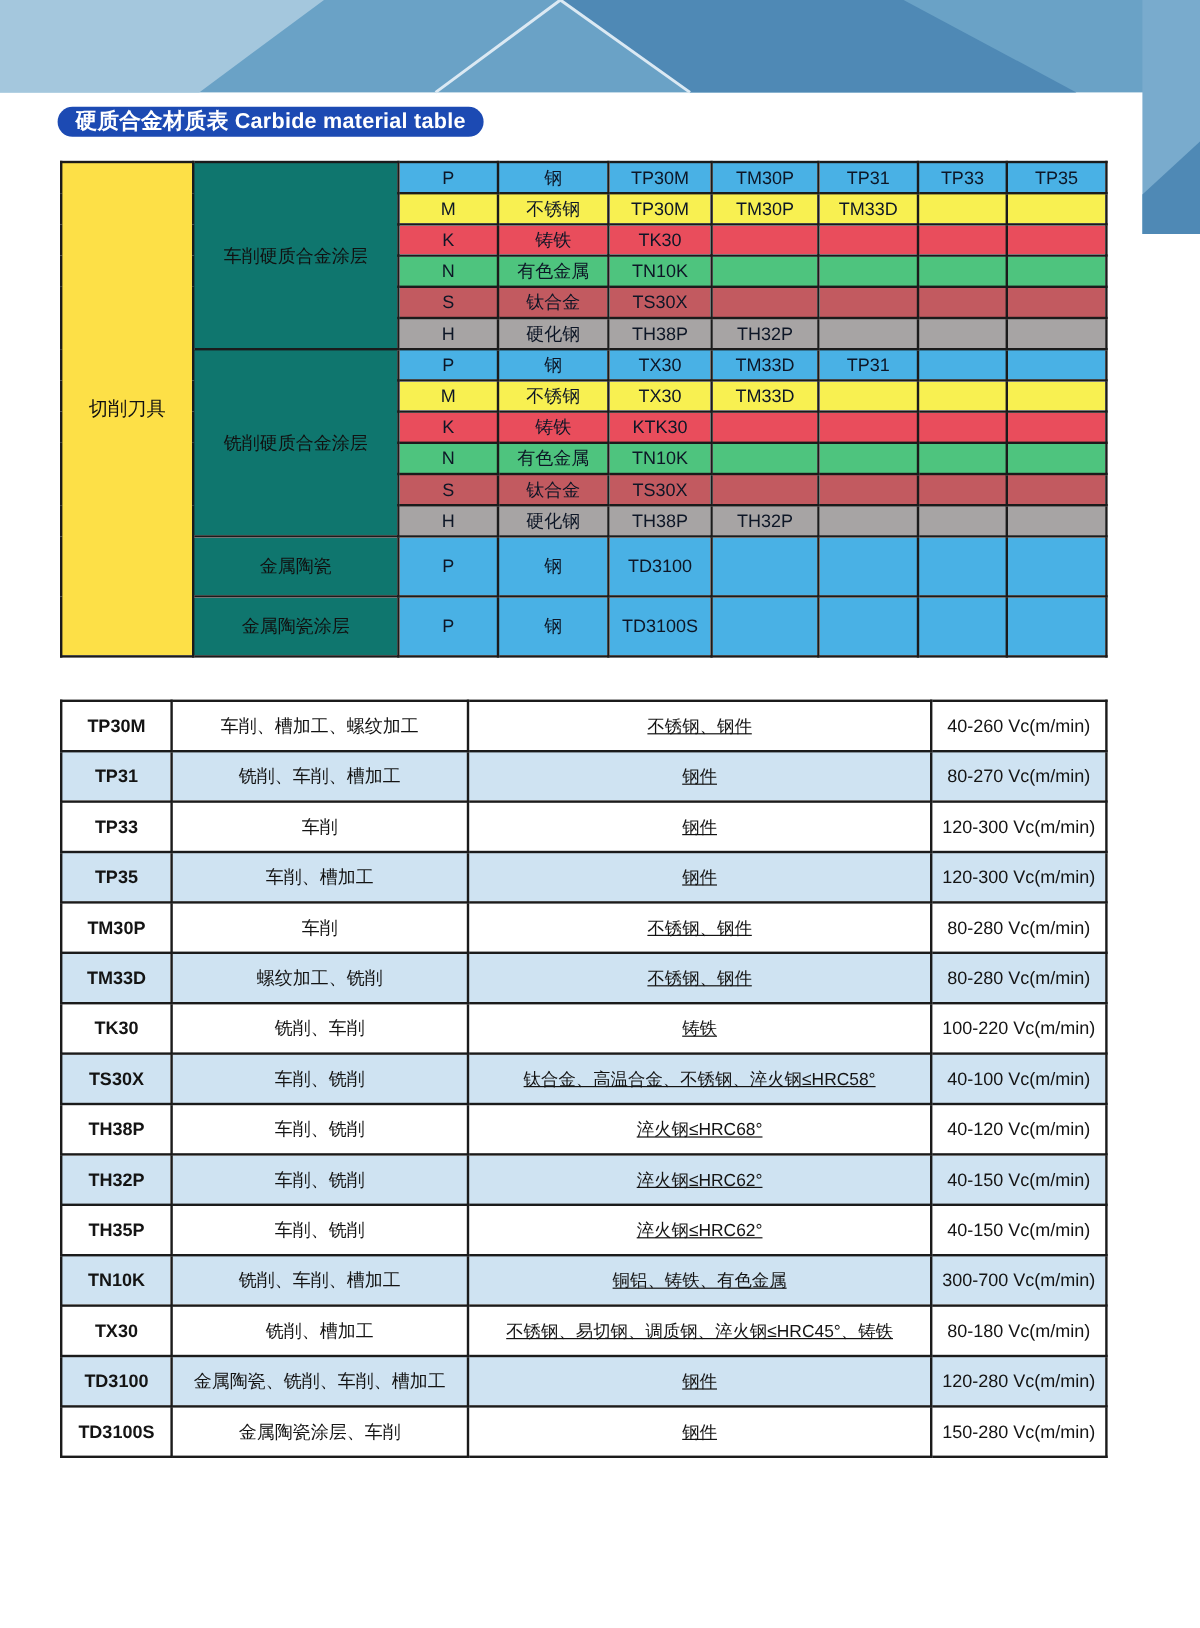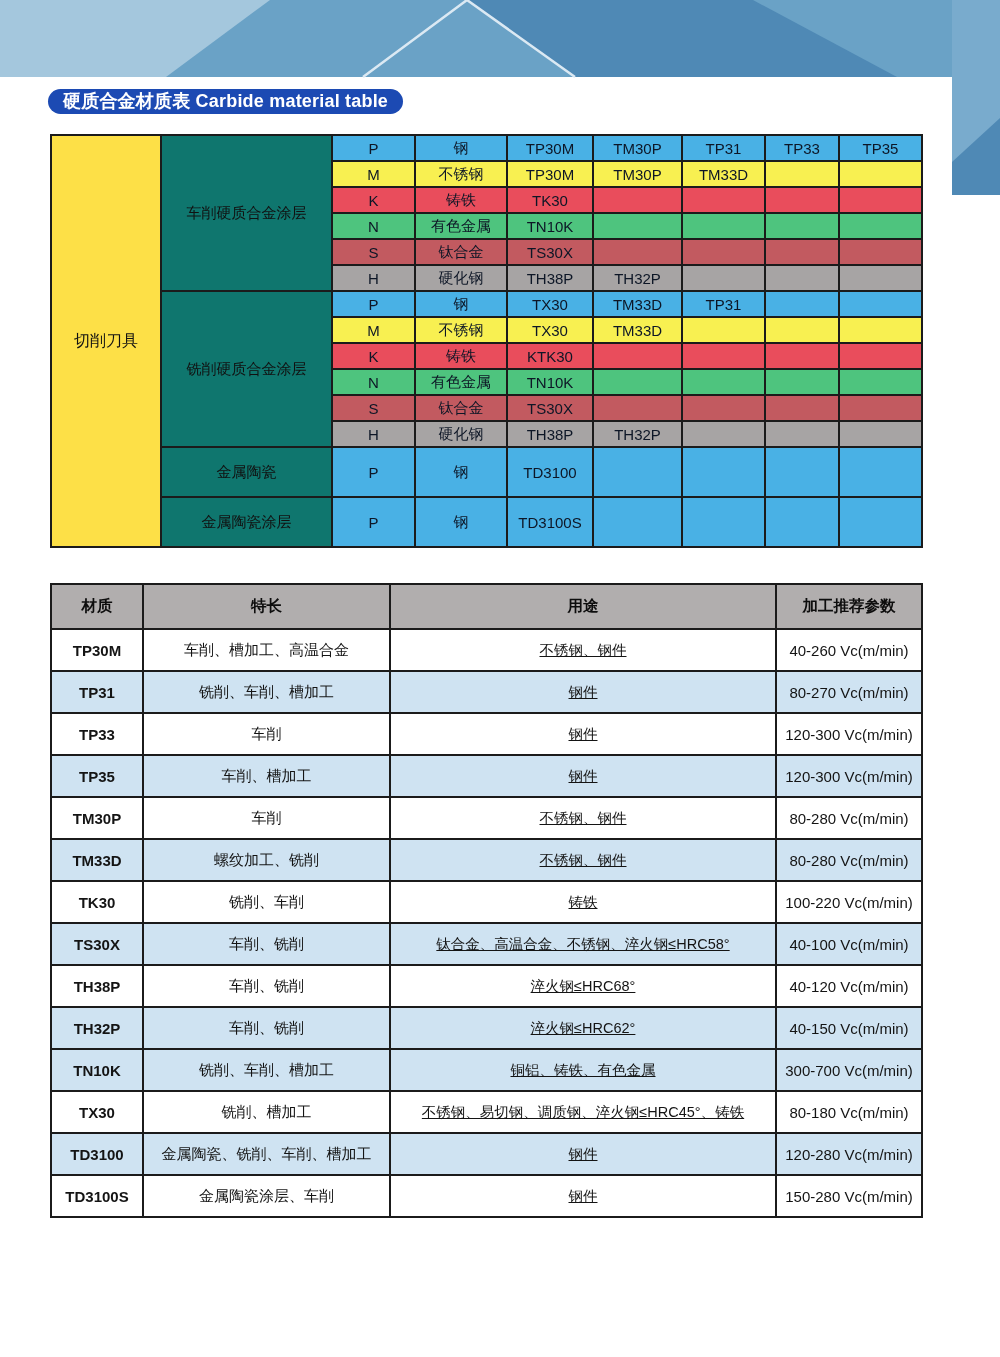--- a/index.html
+++ b/index.html
@@ -211,29 +211,23 @@
   </table>
 
 <table id="spec-table">
   <colgroup>
     <col style="width:92px">
       <col style="width:247px">
       <col style="width:386px">
       <col style="width:146px">
   </colgroup>
   <tbody>
-      <tr class="hdr">
-    <td>材质</td>
-    <td>特长</td>
-    <td>用途</td>
-    <td>加工推荐参数</td>
-  </tr>
   <tr>
     <td class="mat">TP30M</td>
-    <td>车削、槽加工、高温合金</td>
+    <td>车削、槽加工、螺纹加工</td>
     <td class="usage">不锈钢、钢件</td>
     <td>40-260 Vc(m/min)</td>
   </tr>
   <tr class="alt">
     <td class="mat">TP31</td>
     <td>铣削、车削、槽加工</td>
     <td class="usage">钢件</td>
     <td>80-270 Vc(m/min)</td>
   </tr>
   <tr>
@@ -277,20 +271,26 @@
     <td>车削、铣削</td>
     <td class="usage">淬火钢≤HRC68°</td>
     <td>40-120 Vc(m/min)</td>
   </tr>
   <tr class="alt">
     <td class="mat">TH32P</td>
     <td>车削、铣削</td>
     <td class="usage">淬火钢≤HRC62°</td>
     <td>40-150 Vc(m/min)</td>
   </tr>
+  <tr>
+    <td class="mat">TH35P</td>
+    <td>车削、铣削</td>
+    <td class="usage">淬火钢≤HRC62°</td>
+    <td>40-150 Vc(m/min)</td>
+  </tr>
   <tr class="alt">
     <td class="mat">TN10K</td>
     <td>铣削、车削、槽加工</td>
     <td class="usage">铜铝、铸铁、有色金属</td>
     <td>300-700 Vc(m/min)</td>
   </tr>
   <tr>
     <td class="mat">TX30</td>
     <td>铣削、槽加工</td>
     <td class="usage">不锈钢、易切钢、调质钢、淬火钢≤HRC45°、铸铁</td>

